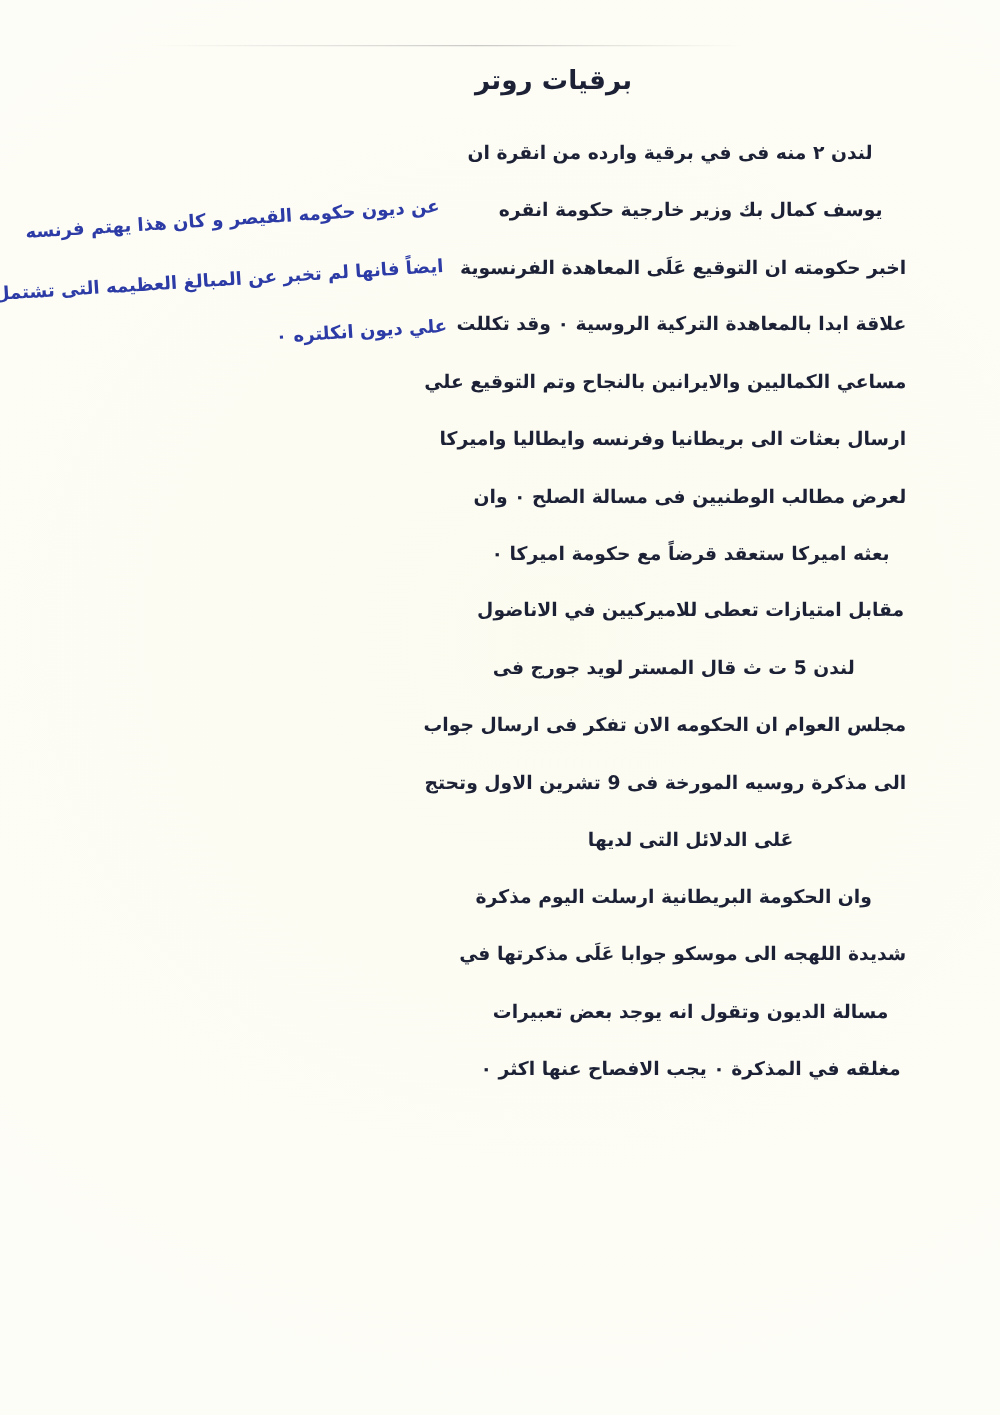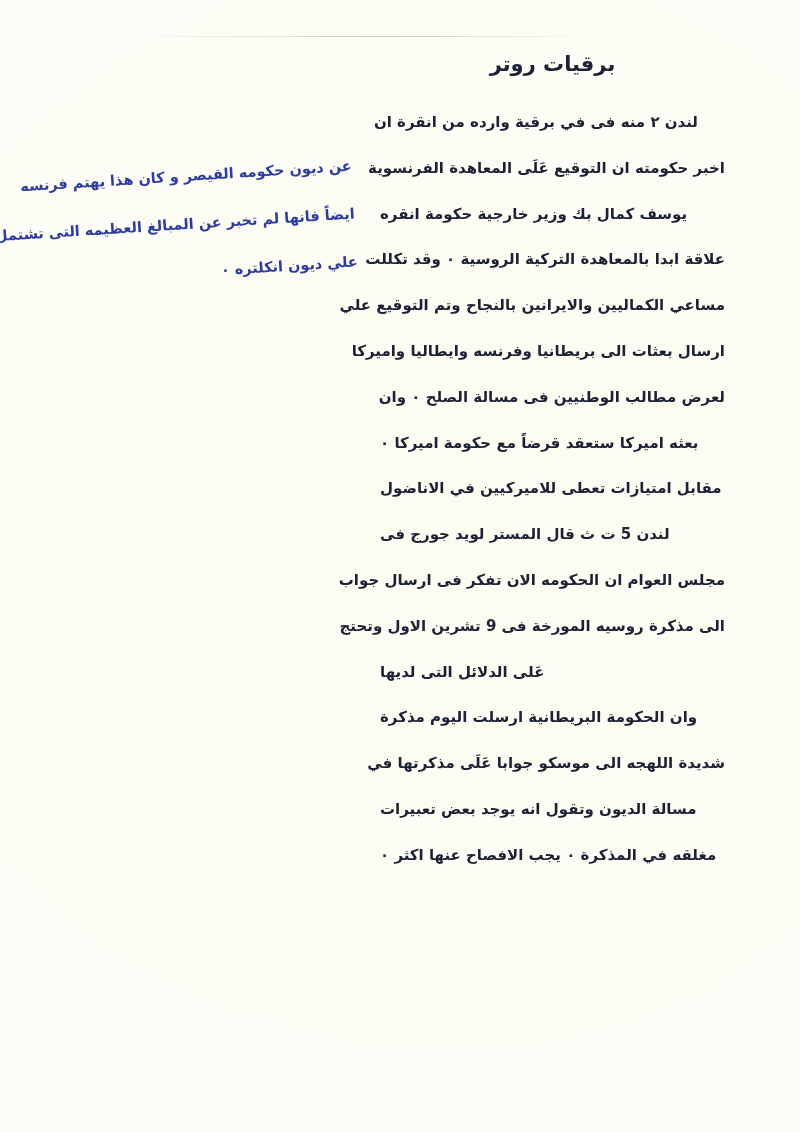--- a/index.html
+++ b/index.html
@@ -33,41 +33,41 @@
       rgba(120,120,120,0.38) 55%,
       rgba(140,140,140,0) 100%);
   }
   .title {
     position: absolute;
     top: 52px;
     right: 75px;
     width: 345px;
     margin: 0;
     direction: rtl;
-    text-align: center;
+    text-align: left;
     font-size: 21px;
     font-weight: bold;
     color: var(--body-ink, #1c2136);
     letter-spacing: 0;
   }
   .body-text {
     position: absolute;
     top: 100px;
     right: 75px;
     width: 345px;
     direction: rtl;
     color: var(--body-ink, #1c2136);
     font-size: 15px;
     font-weight: 600;
   }
   .body-text .line {
     height: 45.8px;
     line-height: 45.8px;
     white-space: nowrap;
-    text-align: left;
+    text-align: center;
   }
   .body-text .line.indent {
     padding-right: 27px;
   }
   .margin-note {
     position: absolute;
     top: 152px;
     left: 20px;
     width: 335px;
     direction: rtl;
@@ -94,22 +94,22 @@
   <div class="margin-note">
     <div class="mn-line">عن ديون حكومه القيصر و كان هذا يهتم فرنسه</div>
     <div class="mn-line">ايضاً فانها لم تخبر عن المبالغ العظيمه التى تشتمل</div>
     <div class="mn-line">علي ديون انكلتره ٠</div>
   </div>
 
   <h1 class="title">برقيات روتر</h1>
 
   <div class="body-text">
     <div class="line indent">لندن ٢ منه فى في برقية وارده من انقرة ان</div>
+    <div class="line">يوسف كمال بك وزير خارجية حكومة انقره</div>
     <div class="line">اخبر حكومته ان التوقيع عَلَى المعاهدة الفرنسوية</div>
-    <div class="line">يوسف كمال بك وزير خارجية حكومة انقره</div>
     <div class="line">علاقة ابدا بالمعاهدة التركية الروسية ٠ وقد تكللت</div>
     <div class="line">مساعي الكماليين والايرانين بالنجاح وتم التوقيع علي</div>
     <div class="line">ارسال بعثات الى بريطانيا وفرنسه وايطاليا واميركا</div>
     <div class="line">لعرض مطالب الوطنيين فى مسالة الصلح ٠ وان</div>
     <div class="line">بعثه اميركا ستعقد قرضاً مع حكومة اميركا ٠</div>
     <div class="line">مقابل امتيازات تعطى للاميركيين في الاناضول</div>
     <div class="line indent">لندن 5 ت ث قال المستر لويد جورج فى</div>
     <div class="line">مجلس العوام ان الحكومه الان تفكر فى ارسال جواب</div>
     <div class="line">الى مذكرة روسيه المورخة فى 9 تشرين الاول وتحتج</div>
     <div class="line">عَلى الدلائل التى لديها</div>

